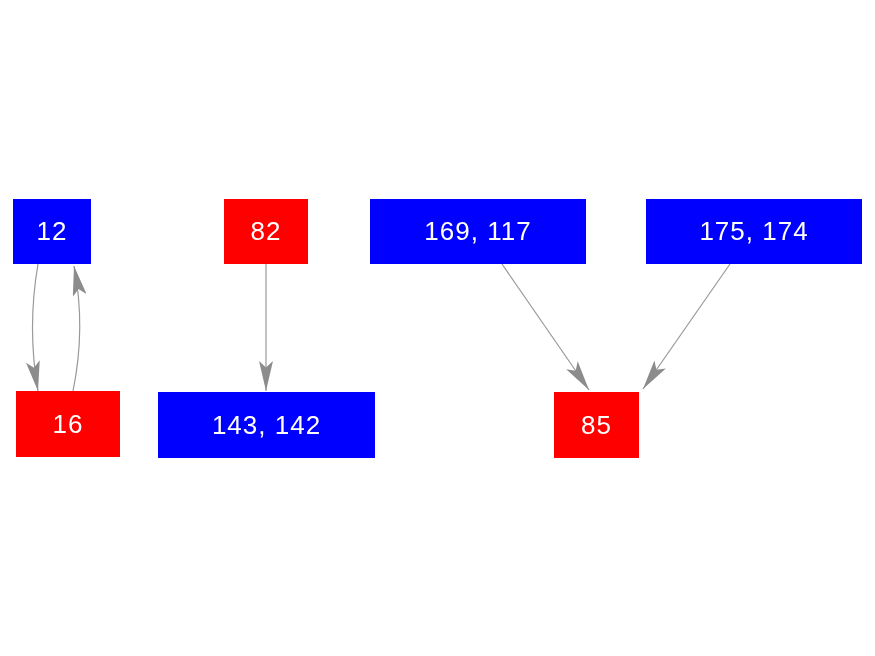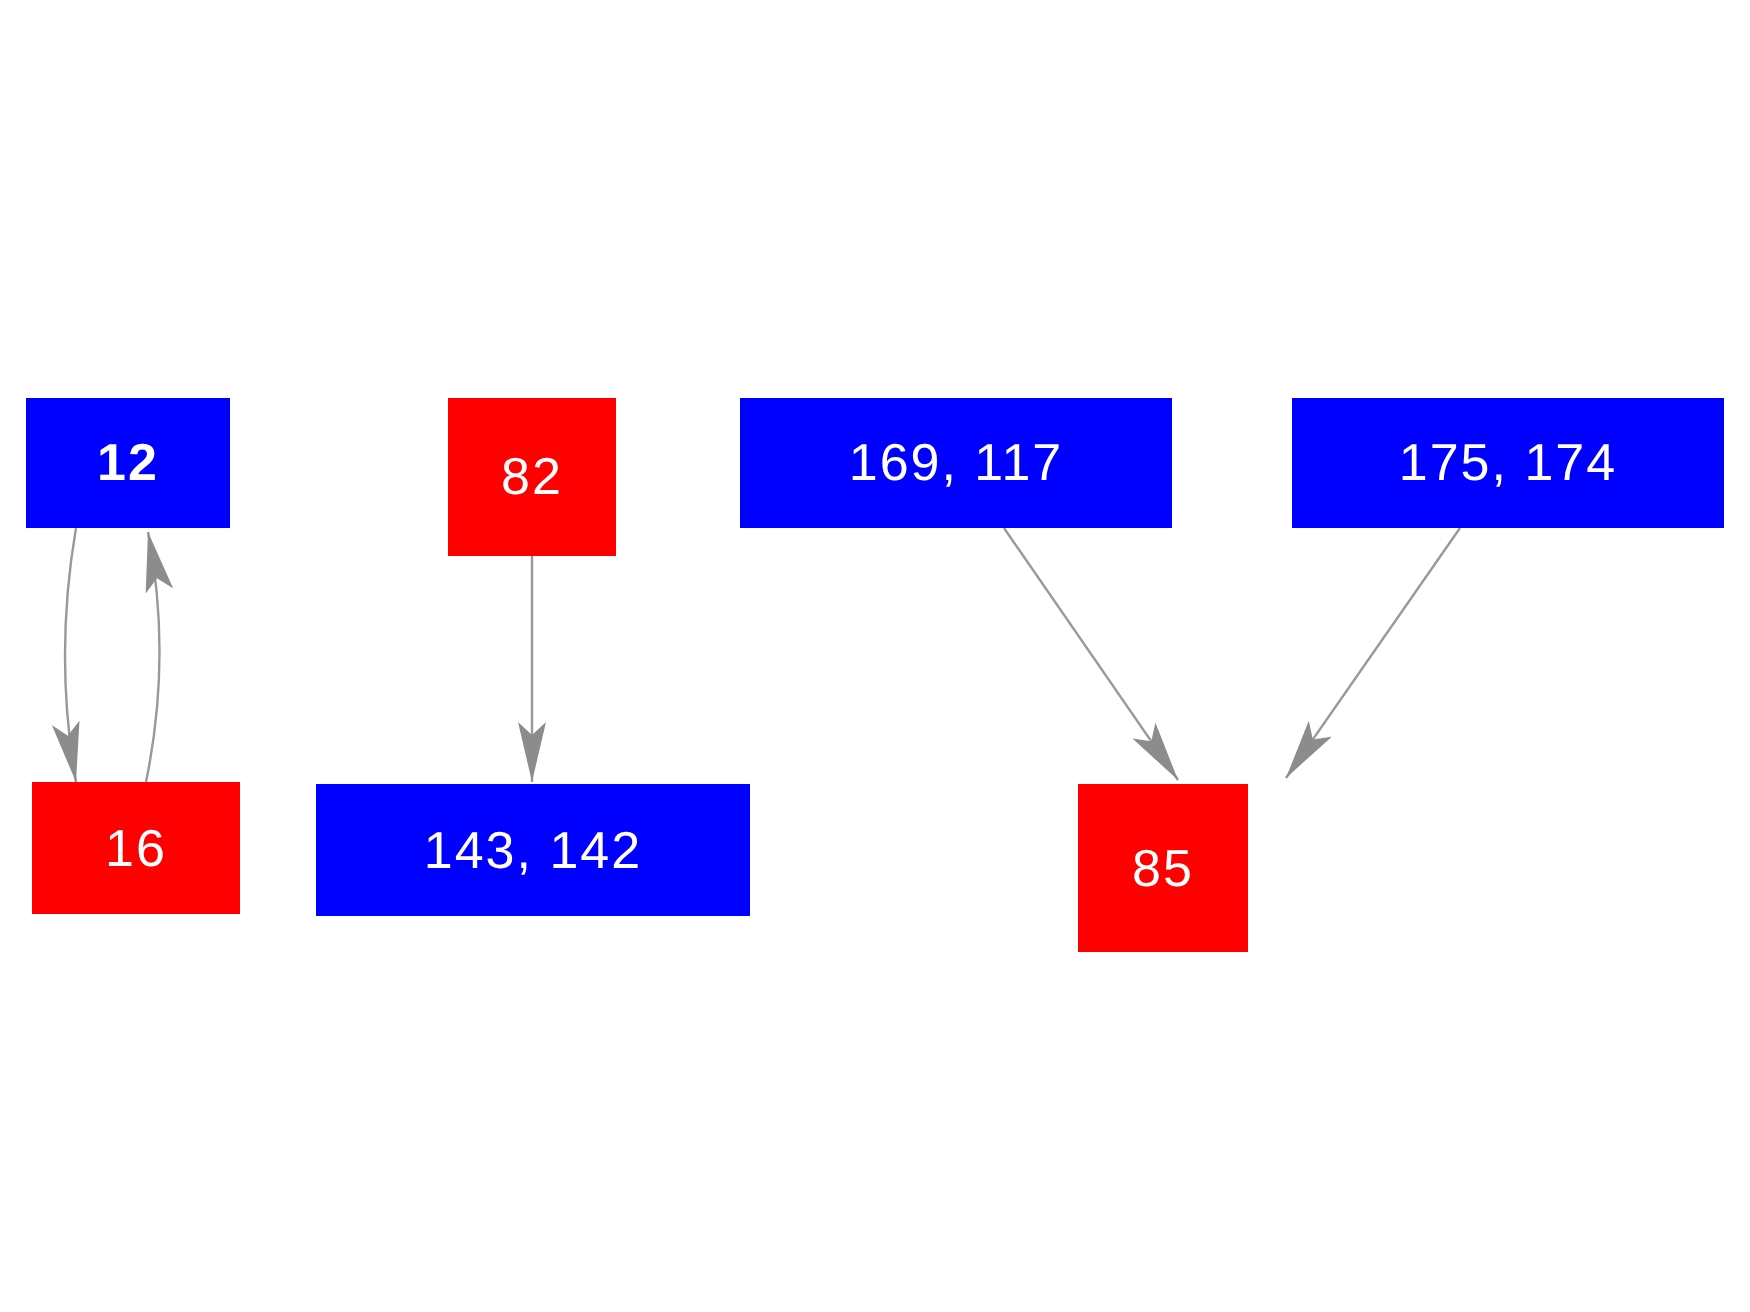--- a/index.html
+++ b/index.html
@@ -37,27 +37,27 @@
     position: absolute;
     display: flex;
     align-items: center;
     justify-content: center;
     color: var(--label, #ffffff);
     font-size: 26px;
     letter-spacing: 1px;
     user-select: none;
   }
   
-  #n12  { left: 13px;  top: 199px; width: 102px;  height: 65px; font-weight: bold; }
+  #n12  { left: 13px;  top: 199px; width: 78px;  height: 65px; }
   #n16  { left: 16px;  top: 391px; width: 104px;  height: 66px; }
-  #n82  { left: 224px; top: 199px; width: 84px;  height: 79px; }
+  #n82  { left: 224px; top: 199px; width: 84px;  height: 65px; }
   #n143 { left: 158px; top: 392px; width: 217px; height: 66px; }
   #n169 { left: 370px; top: 199px; width: 216px; height: 65px; }
   #n175 { left: 646px; top: 199px; width: 216px; height: 65px; }
-  #n85  { left: 539px; top: 392px; width: 85px;  height: 84px; text-align: center; }
+  #n85  { left: 554px; top: 392px; width: 85px;  height: 66px; text-align: center; }
 </style>
 </head>
 <body>
 
 <div class="canvas">
 
   <svg class="edge-layer" viewBox="0 0 875 656" width="875" height="656" xmlns="http://www.w3.org/2000/svg">
     <defs>
       <marker id="arrow" viewBox="0 0 30 14" refX="30" refY="7" markerWidth="30" markerHeight="14" markerUnits="userSpaceOnUse" orient="auto">
         <path class="arrowhead" d="M0,0 L30,7 L0,14 L6.5,7 Z"></path>

